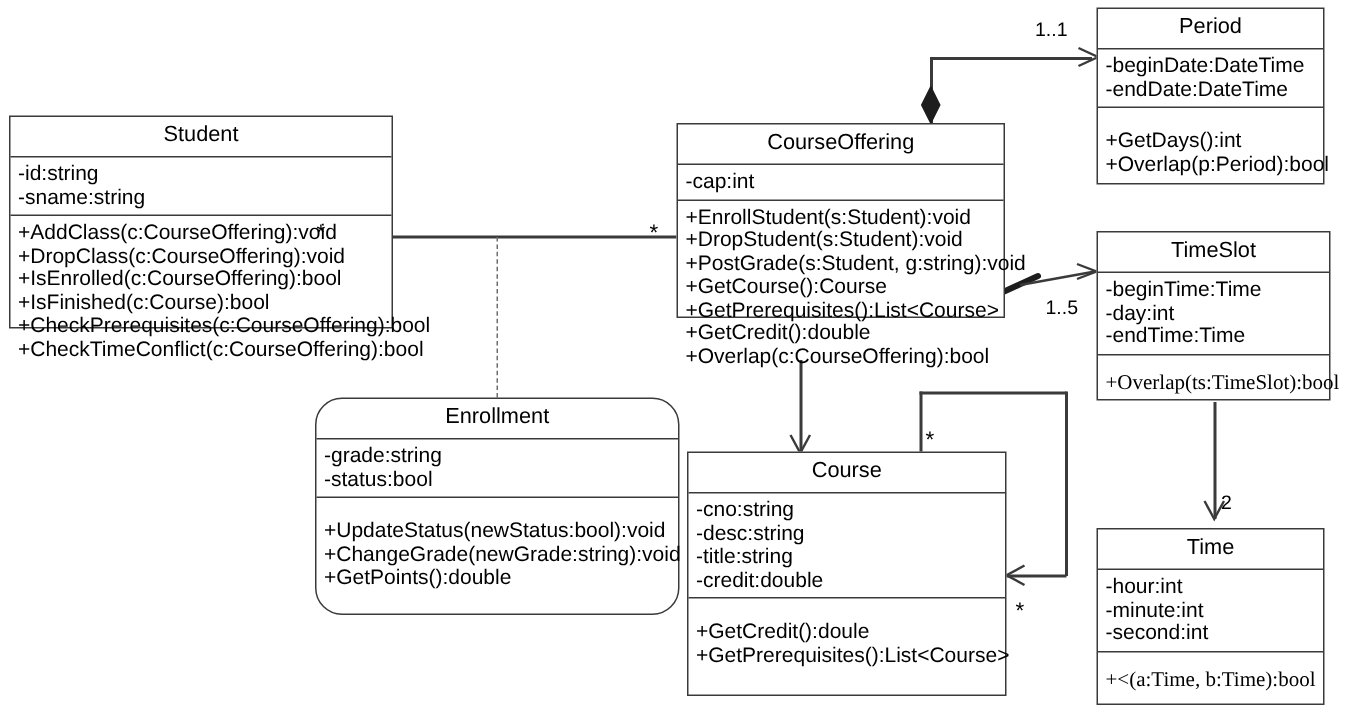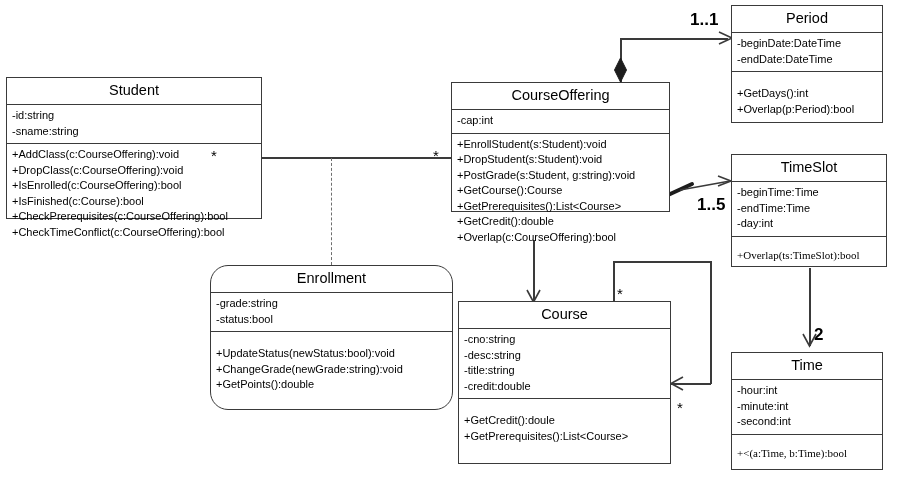--- a/index.html
+++ b/index.html
@@ -39,21 +39,21 @@
   .uml-attrs {
     border-bottom: 1.5px solid #3a3a3a;
     box-sizing: border-box;
     padding: 3px 5px 4px 5px;
   }
   .uml-ops {
     box-sizing: border-box;
     padding: 3px 5px 4px 5px;
   }
   .uml-attrs div, .uml-ops div {
-    font-size: 11px;
+    font-size: 14px;
     color: #000000;
     line-height: 15.5px;
     white-space: nowrap;
   }
   .pad-top-lg { padding-top: 14px; }
   .pad-top-md { padding-top: 11px; font-family: Liberation Serif, serif; }
 
   
   .ln {
     position: absolute;
@@ -63,26 +63,25 @@
   .ln.h { height: 1.5px; }
   .ln.v { width: 1.5px; }
   .ln.dashed-v {
     width: 0;
     background: none;
     border-left: 1.6px dashed #6e6e6e;
     z-index: 2;
   }
   .mult {
     position: absolute;
-    font-size: 17px;
+    font-size: 13px;
     color: #000000;
     line-height: 11px;
     white-space: nowrap;
     z-index: 6;
-    font-weight: bold;
   }
   .star {
     position: absolute;
     font-size: 15px;
     color: #000000;
     line-height: 8px;
     z-index: 6;
   }
   .svg-layer {
     position: absolute;
@@ -183,22 +182,22 @@
     <div class="uml-ops pad-top-lg">
       <div>+GetDays():int</div>
       <div>+Overlap(p:Period):bool</div>
     </div>
   </div>
 
   <div class="uml-class" style="left:731px; top:154px; width:156px; height:113px;">
     <div class="uml-name">TimeSlot</div>
     <div class="uml-attrs">
       <div>-beginTime:Time</div>
+      <div>-day:int</div>
       <div>-endTime:Time</div>
-      <div>-day:int</div>
     </div>
     <div class="uml-ops pad-top-md">
       <div>+Overlap(ts:TimeSlot):bool</div>
     </div>
   </div>
 
   <div class="uml-class" style="left:731px; top:352px; width:152px; height:118px;">
     <div class="uml-name">Time</div>
     <div class="uml-attrs">
       <div>-hour:int</div>

